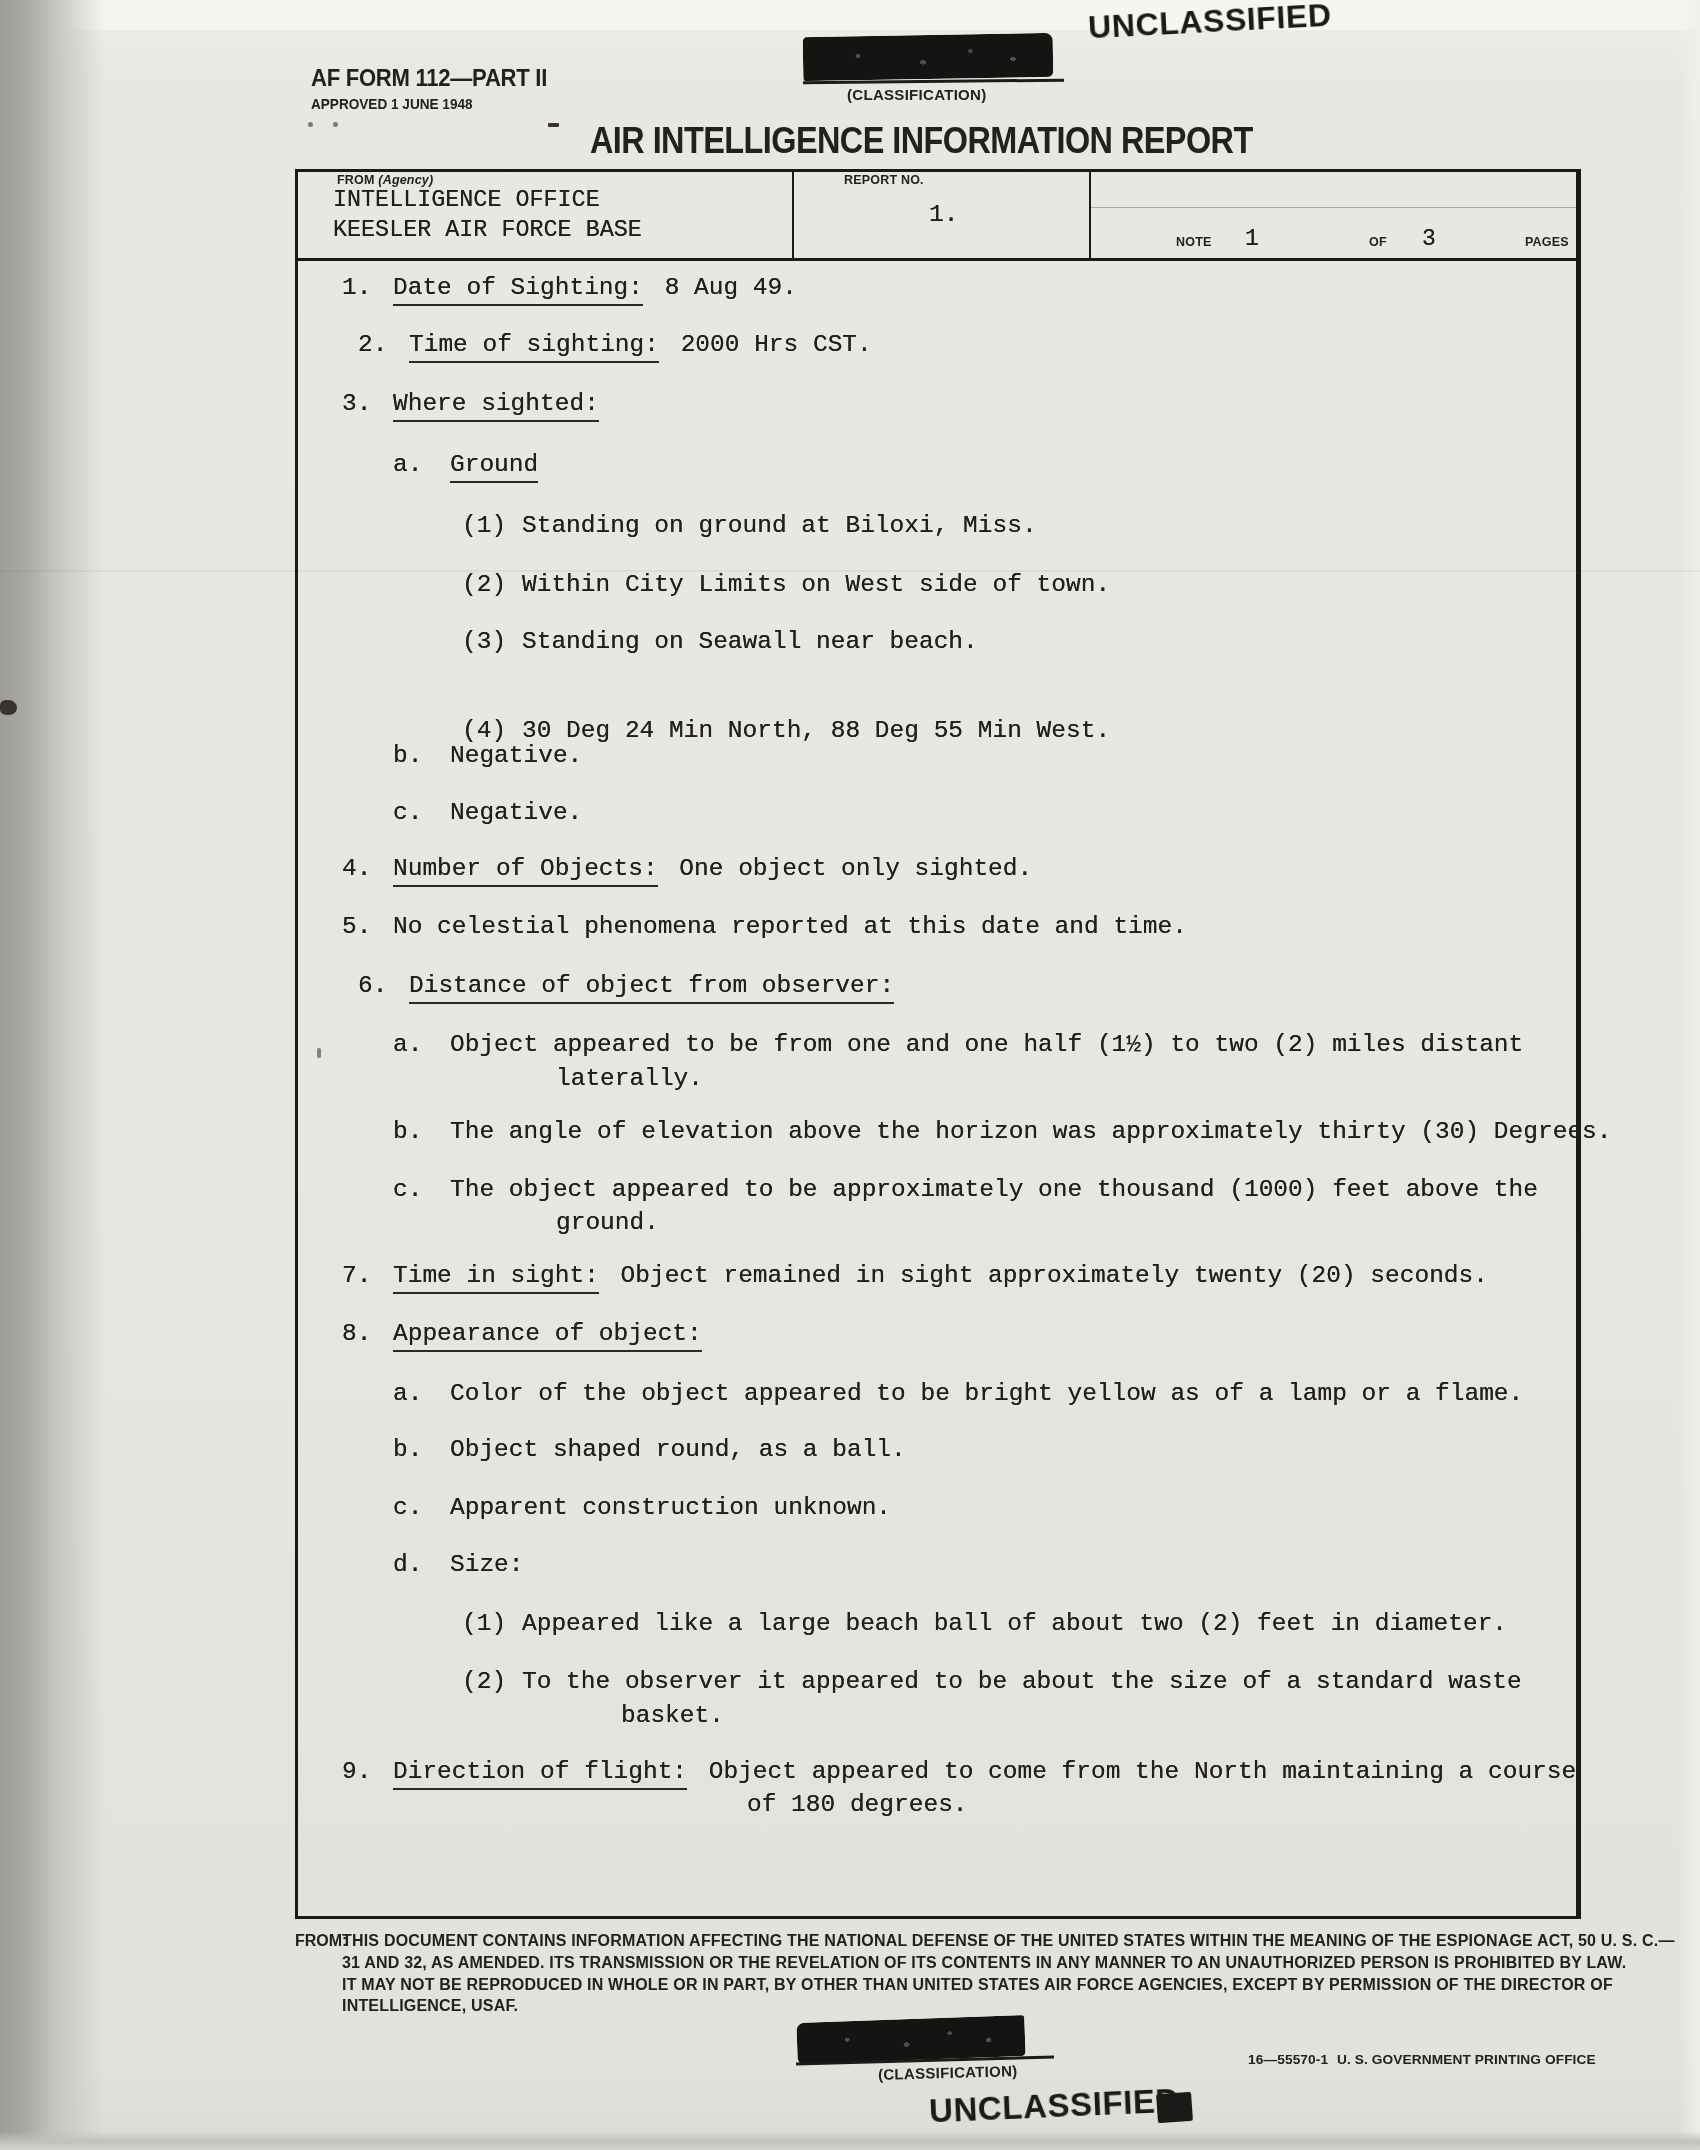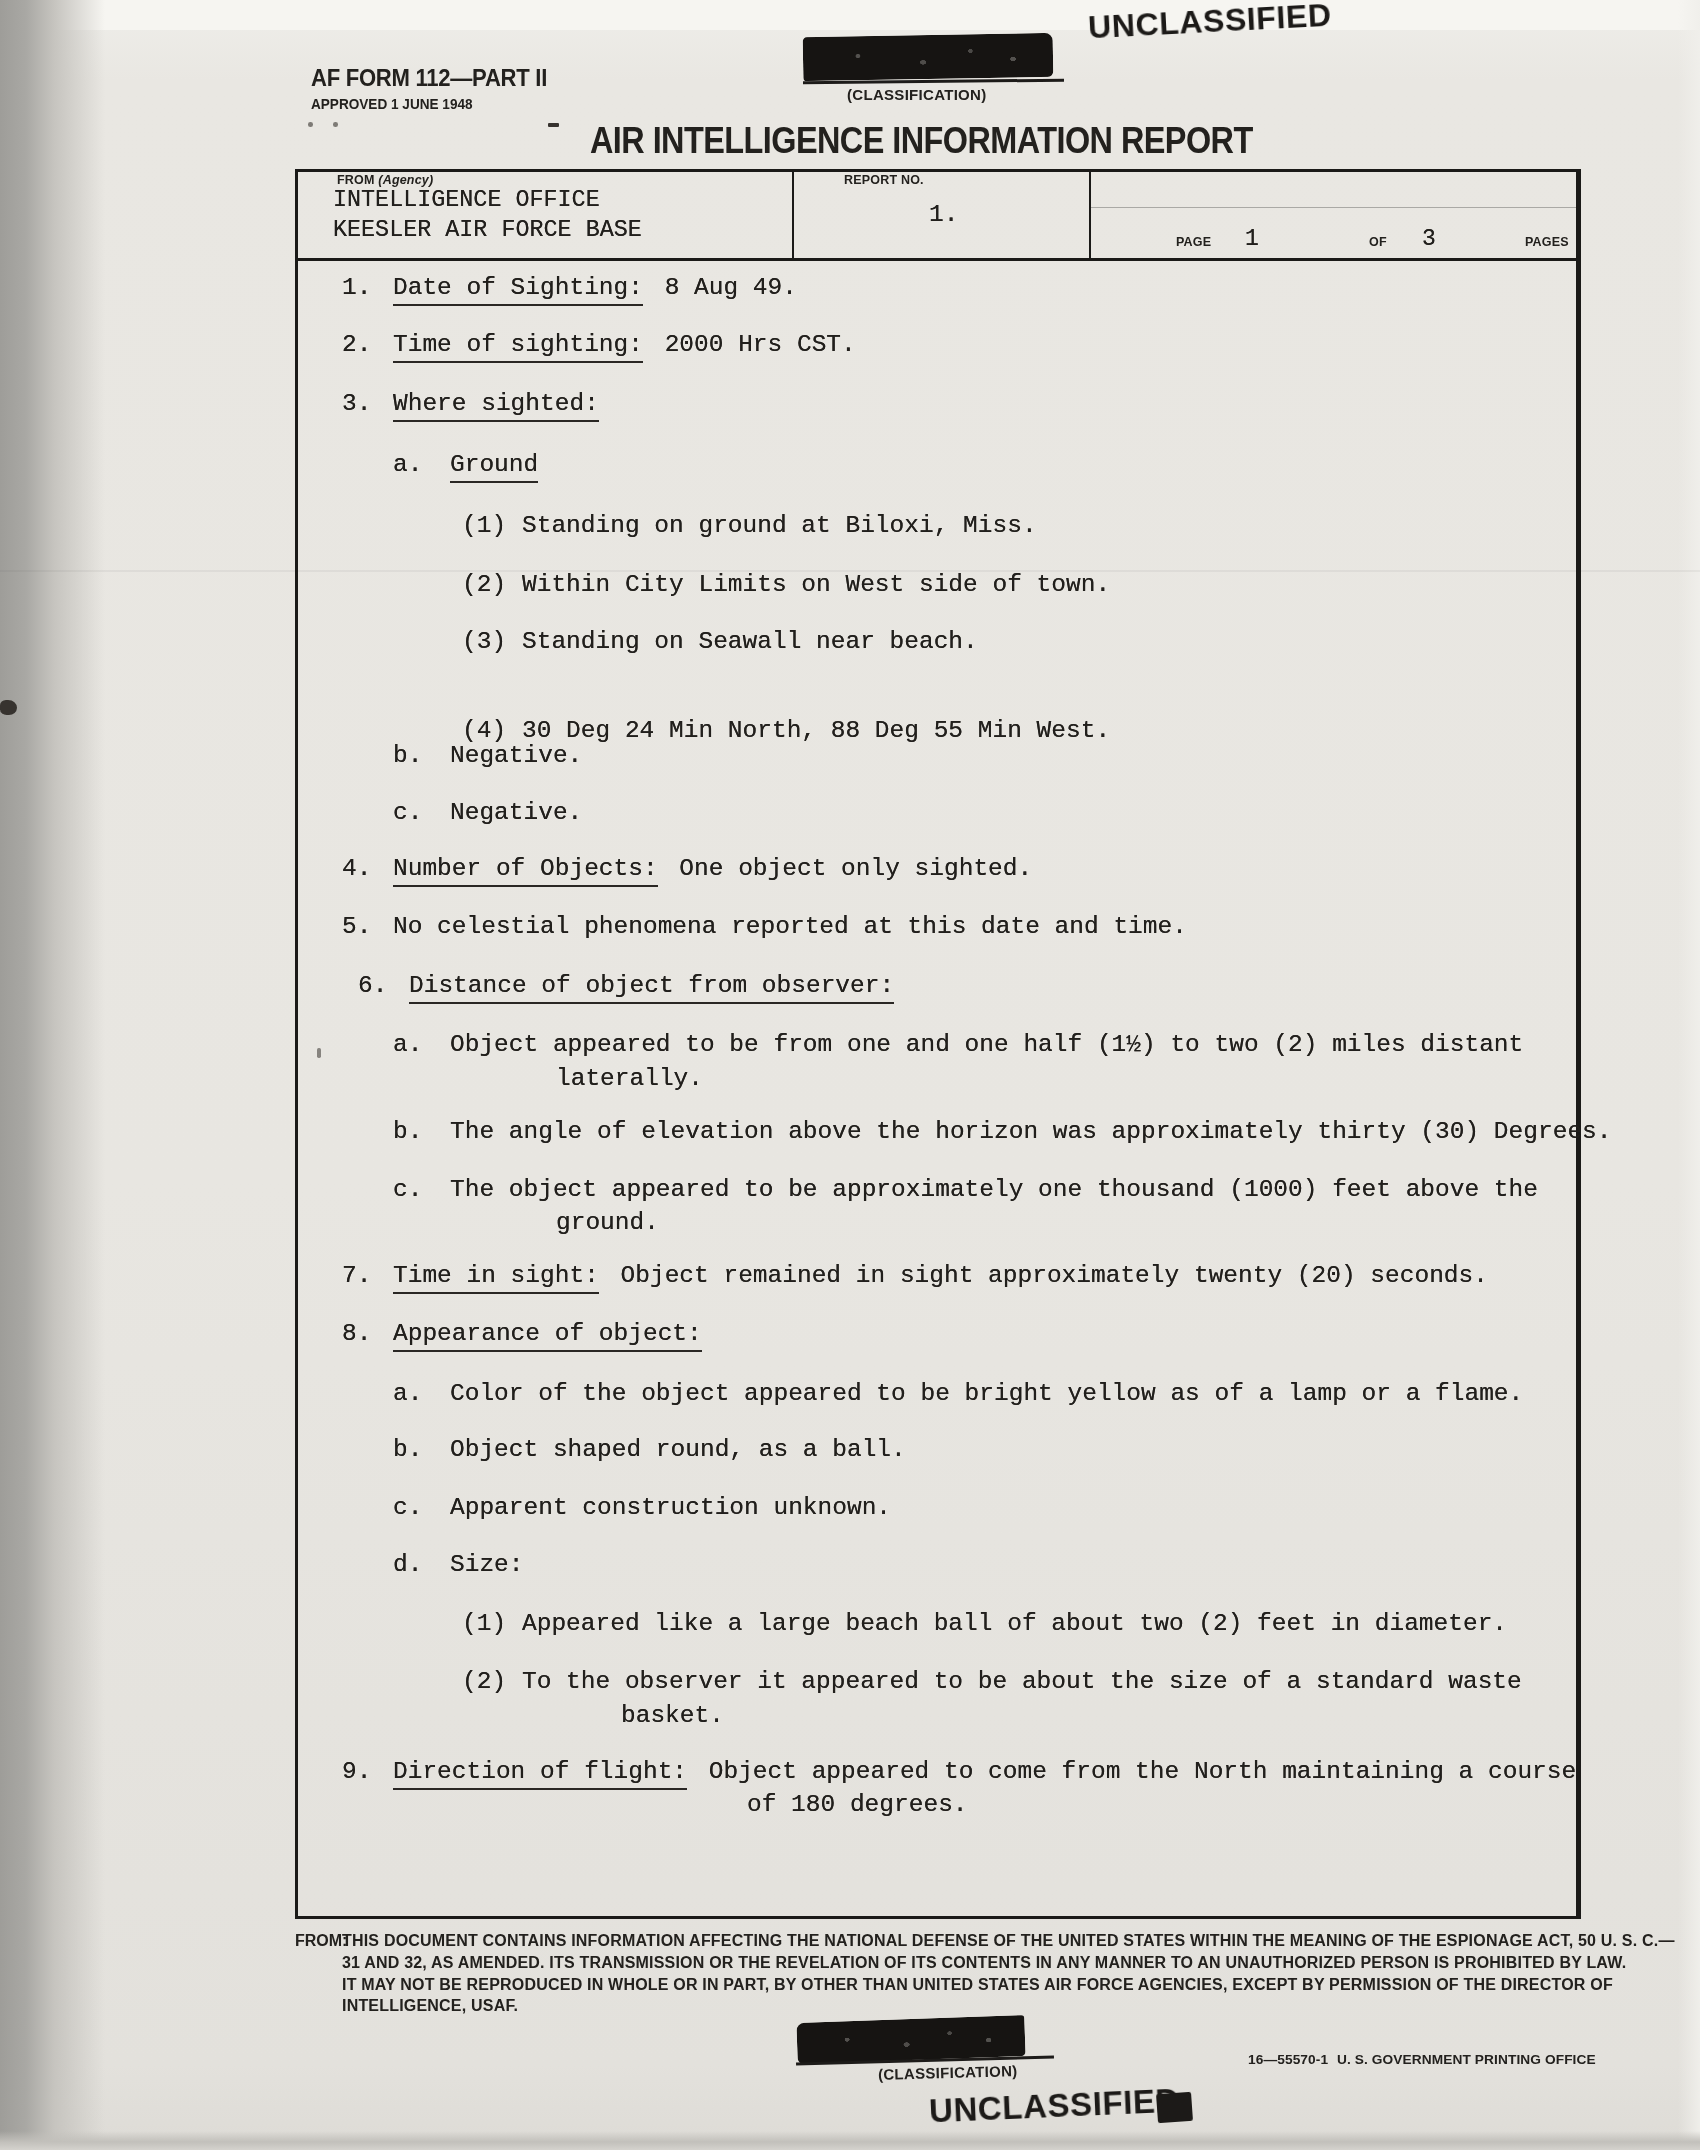--- a/index.html
+++ b/index.html
@@ -100,28 +100,28 @@
 
   <div class="rule" style="left:295px;top:169px;width:2.9px;height:1750px;"></div>
   <div class="rule" style="left:1576px;top:169px;width:4.6px;height:1750px;"></div>
   <div class="rule" style="left:295px;top:1916px;width:1285px;height:3.4px;"></div>
 
   <div class="cell-label" style="left:301px;top:173px;"><span>FROM</span> <i>(Agency)</i></div>
   <div class="from-val mono" style="top:187px;">INTELLIGENCE OFFICE</div>
   <div class="from-val mono" style="top:217px;">KEESLER AIR FORCE BASE</div>
   <div class="cell-label" style="left:808px;top:173px;">REPORT NO.</div>
   <div class="mono" style="position:absolute;left:929px;top:201px;font-size:24.5px;">1.</div>
-  <div class="cell-label" style="left:1140px;top:235px;">PAGE</div>
+  <div class="cell-label" style="left:1140px;top:235px;">NOTE</div>
   <div class="mono" style="position:absolute;left:1245px;top:226px;font-size:23px;">1</div>
   <div class="cell-label" style="left:1333px;top:235px;">OF</div>
   <div class="mono" style="position:absolute;left:1422px;top:226px;font-size:23px;">3</div>
   <div class="cell-label" style="left:1489px;top:235px;">PAGES</div>
 
   <div class="line l0" style="top:276px;"><span class="num">1.</span><span class="hd">Date of Sighting:</span><span class="gap">8 Aug 49.</span></div>
-  <div class="line l0" style="top:333px;"><span class="num">2.</span><span class="hd">Time of sighting:</span><span class="gap">2000 Hrs CST.</span></div>
+  <div class="line l0" style="top:333px;margin-left:16px;"><span class="num">2.</span><span class="hd">Time of sighting:</span><span class="gap">2000 Hrs CST.</span></div>
   <div class="line l0" style="top:392px;"><span class="num">3.</span><span class="hd">Where sighted:</span></div>
   <div class="line l1" style="top:453px;"><span class="num">a.</span><span class="hd">Ground</span></div>
   <div class="line l2" style="top:514px;"><span class="num">(1)</span><span>Standing on ground at Biloxi, Miss.</span></div>
   <div class="line l2" style="top:573px;"><span class="num">(2)</span><span>Within City Limits on West side of town.</span></div>
   <div class="line l2" style="top:630px;"><span class="num">(3)</span><span>Standing on Seawall near beach.</span></div>
   <div class="line l2" style="top:688px;margin-top:31px;"><span class="num">(4)</span><span>30 Deg 24 Min North, 88 Deg 55 Min West.</span></div>
   <div class="line l1" style="top:744px;"><span class="num">b.</span><span>Negative.</span></div>
   <div class="line l1" style="top:801px;"><span class="num">c.</span><span>Negative.</span></div>
   <div class="line l0" style="top:857px;"><span class="num">4.</span><span class="hd">Number of Objects:</span><span class="gap">One object only sighted.</span></div>
   <div class="line l0" style="top:915px;"><span class="num">5.</span><span>No celestial phenomena reported at this date and time.</span></div>

